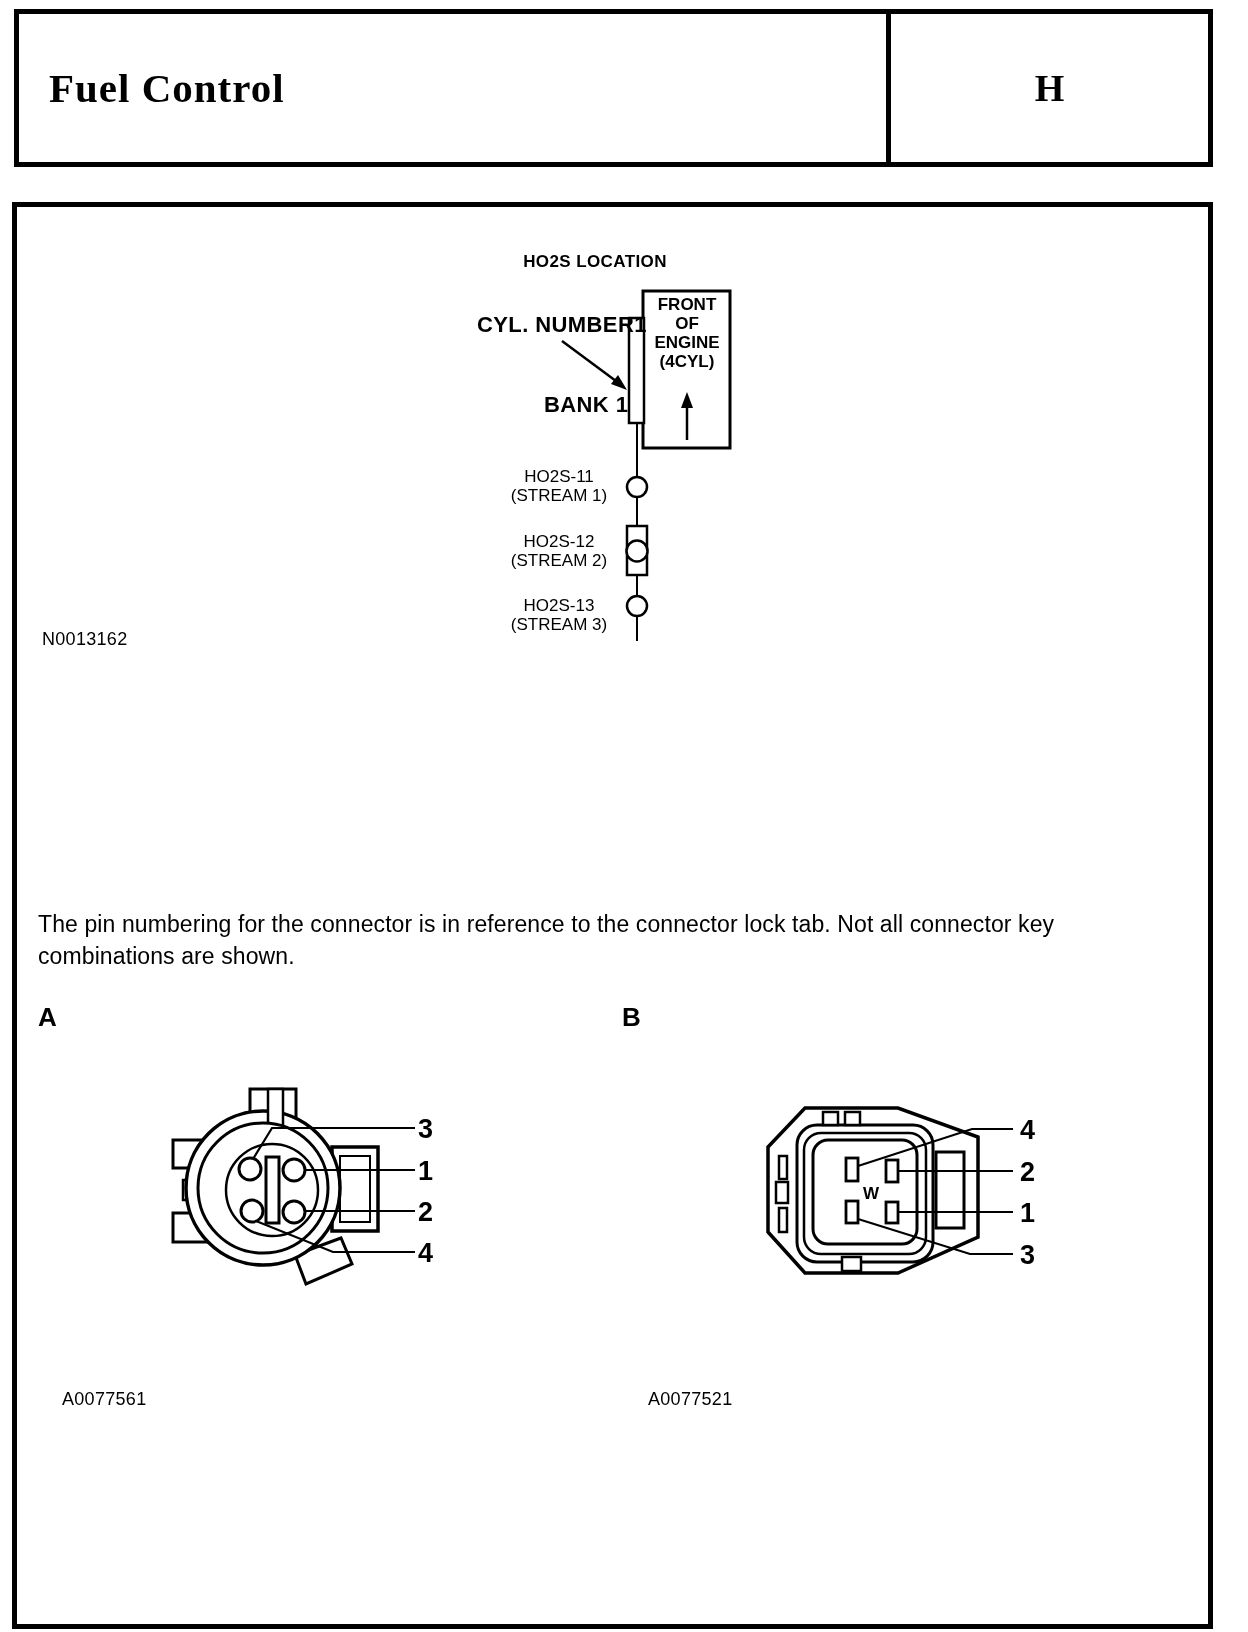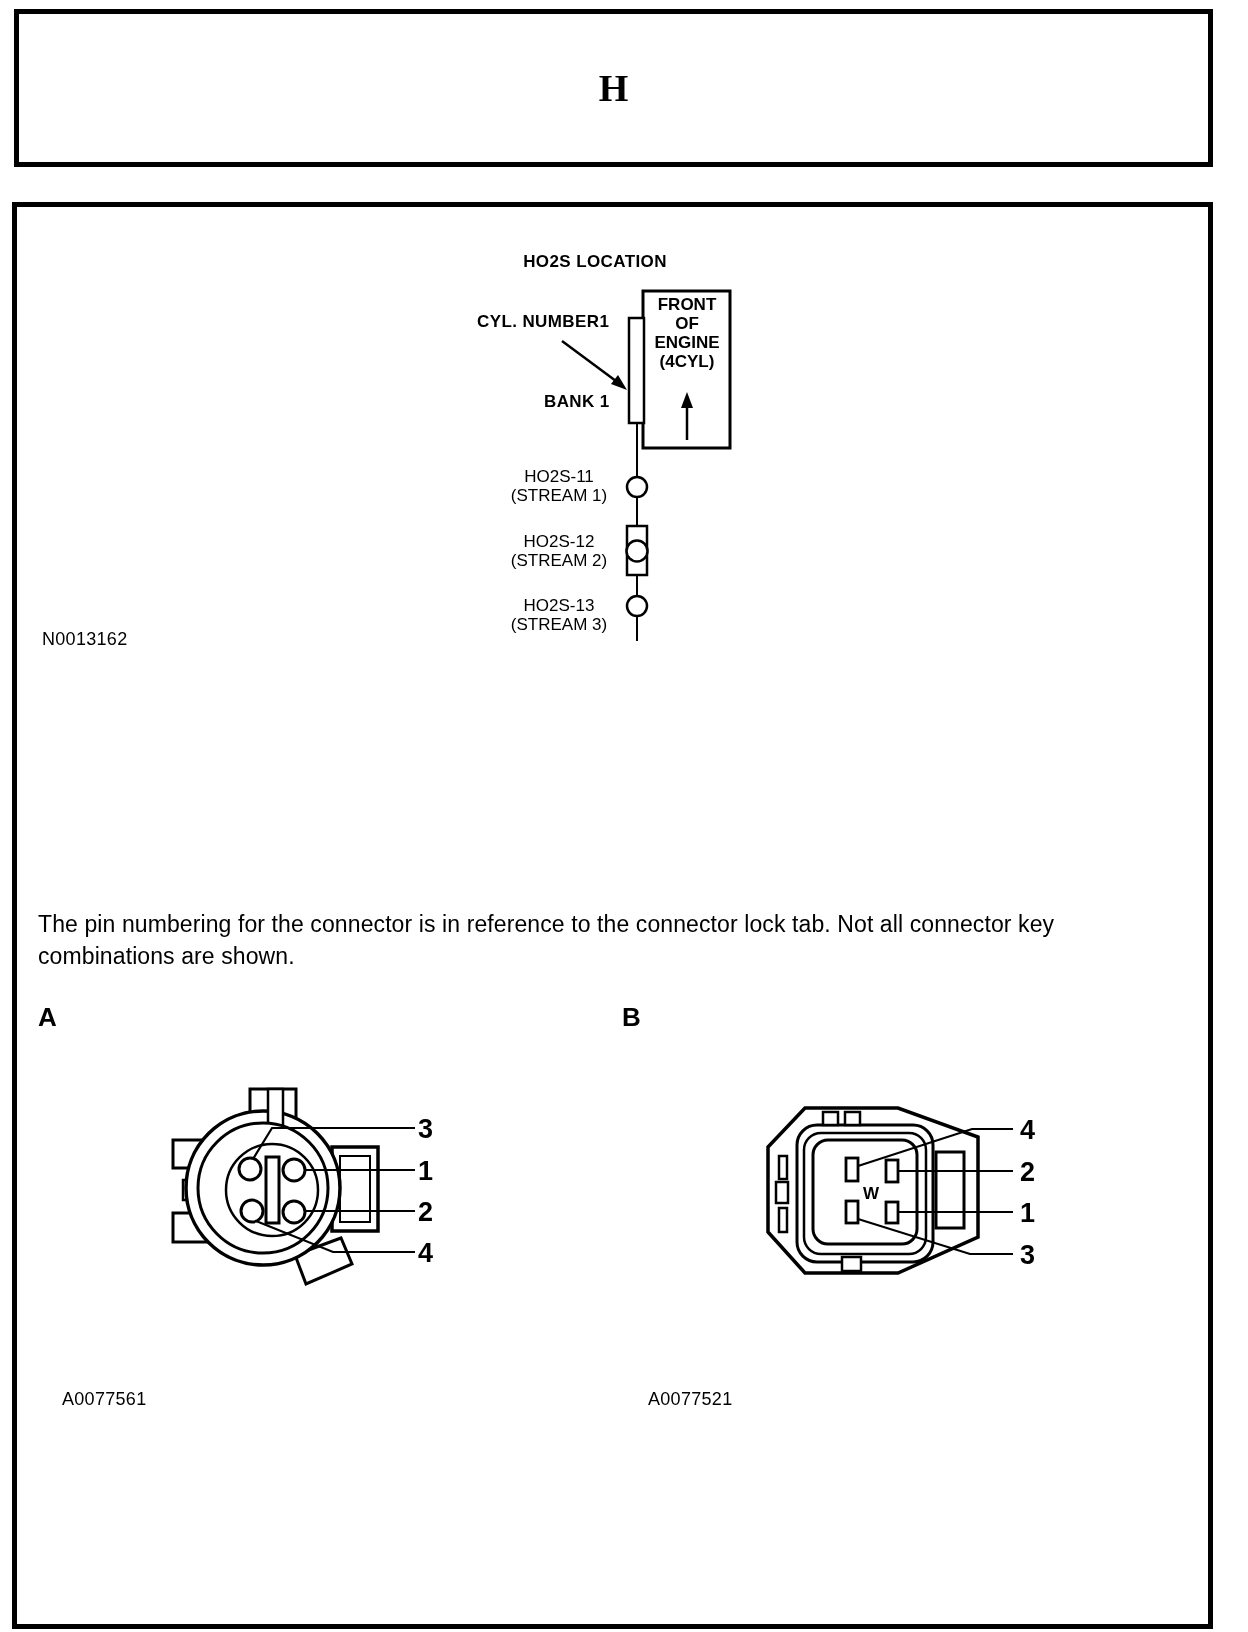--- a/index.html
+++ b/index.html
@@ -25,21 +25,21 @@
   .header-right{flex:1;display:flex;align-items:center;justify-content:center;}
   .header-letter{
     font-family:"Liberation Serif","DejaVu Serif",serif;
     font-weight:bold;font-size:38px;
   }
   
   .content-box{
     left:12px;top:202px;width:1191px;height:1417px;border:5px solid #000;
   }
   
-  .diag-label{font-weight:bold;font-size:17px;letter-spacing:.4px;white-space:nowrap;text-align:center;}
+  .diag-label{font-weight:bold;font-size:22px;letter-spacing:.4px;white-space:nowrap;text-align:center;}
   .fig1-title{left:445px;top:252px;width:300px;text-align:center;font-size:17px;}
   .cyl-label{left:477px;top:312px;}
   .bank-label{left:544px;top:392px;}
   .engine-text{left:645px;top:295px;width:84px;text-align:center;line-height:19px;font-weight:bold;font-size:17px;letter-spacing:0;}
   .sensor-label{left:490px;width:138px;text-align:center;line-height:19px;font-weight:normal;font-size:17px;white-space:nowrap;}
   .fig-id{font-size:18px;letter-spacing:.3px;}
   .fig1-id{left:42px;top:629px;}
   
   .heading-box{
     left:28px;top:743px;width:972px;height:113px;border:4px solid #000;
@@ -60,20 +60,23 @@
   svg{display:block;}
   svg .ln{stroke:#000;fill:none;}
   svg .wh{stroke:#000;fill:#fff;}
 </style>
 </head>
 <body>
 
 <div class="page">
 
   <div class="abs header-box">
+    <div class="header-left">
+      <span class="header-title">Fuel Control</span>
+    </div>
     <div class="header-right">
       <span class="header-letter">H</span>
     </div>
   </div>
 
   <div class="abs content-box"></div>
 
   <svg class="abs" style="left:430px;top:240px;" width="330" height="420" viewBox="430 240 330 420">
     <g>
       <rect class="wh" x="643" y="291" width="87" height="157" stroke-width="3"></rect>

